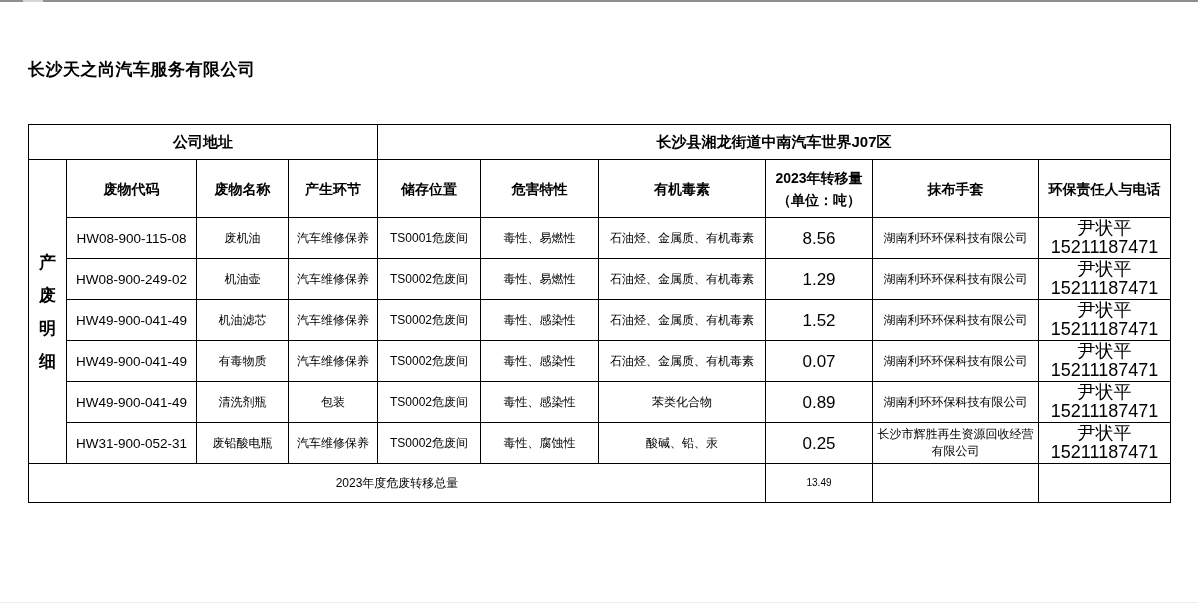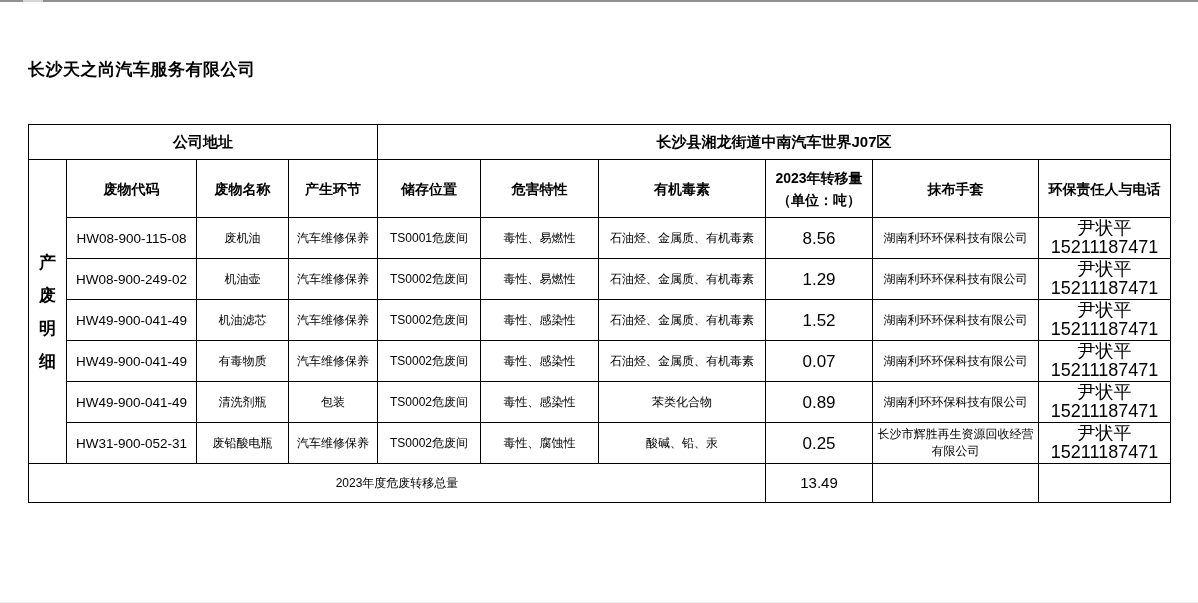--- a/index.html
+++ b/index.html
@@ -80,21 +80,21 @@
   }
   .data-row td.code-cell { font-size: 13.5px; }
   .data-row td.amount-cell { font-size: 17px; }
   .data-row td.contact-cell { font-size: 18px; line-height: 19px; }
   .pre { white-space: pre-line; }
   .total-row td {
     height: 39px;
     font-size: 12px;
     line-height: 18px;
   }
-  .total-row td.amount-cell { font-size: 15px; }
+  .total-row td.amount-cell { font-size: 10px; }
 </style>
 </head>
 <body>
 
 <div class="page">
   <div class="window-edge-top">
     <div class="notch"></div>
   </div>
 
   <div class="doc">

